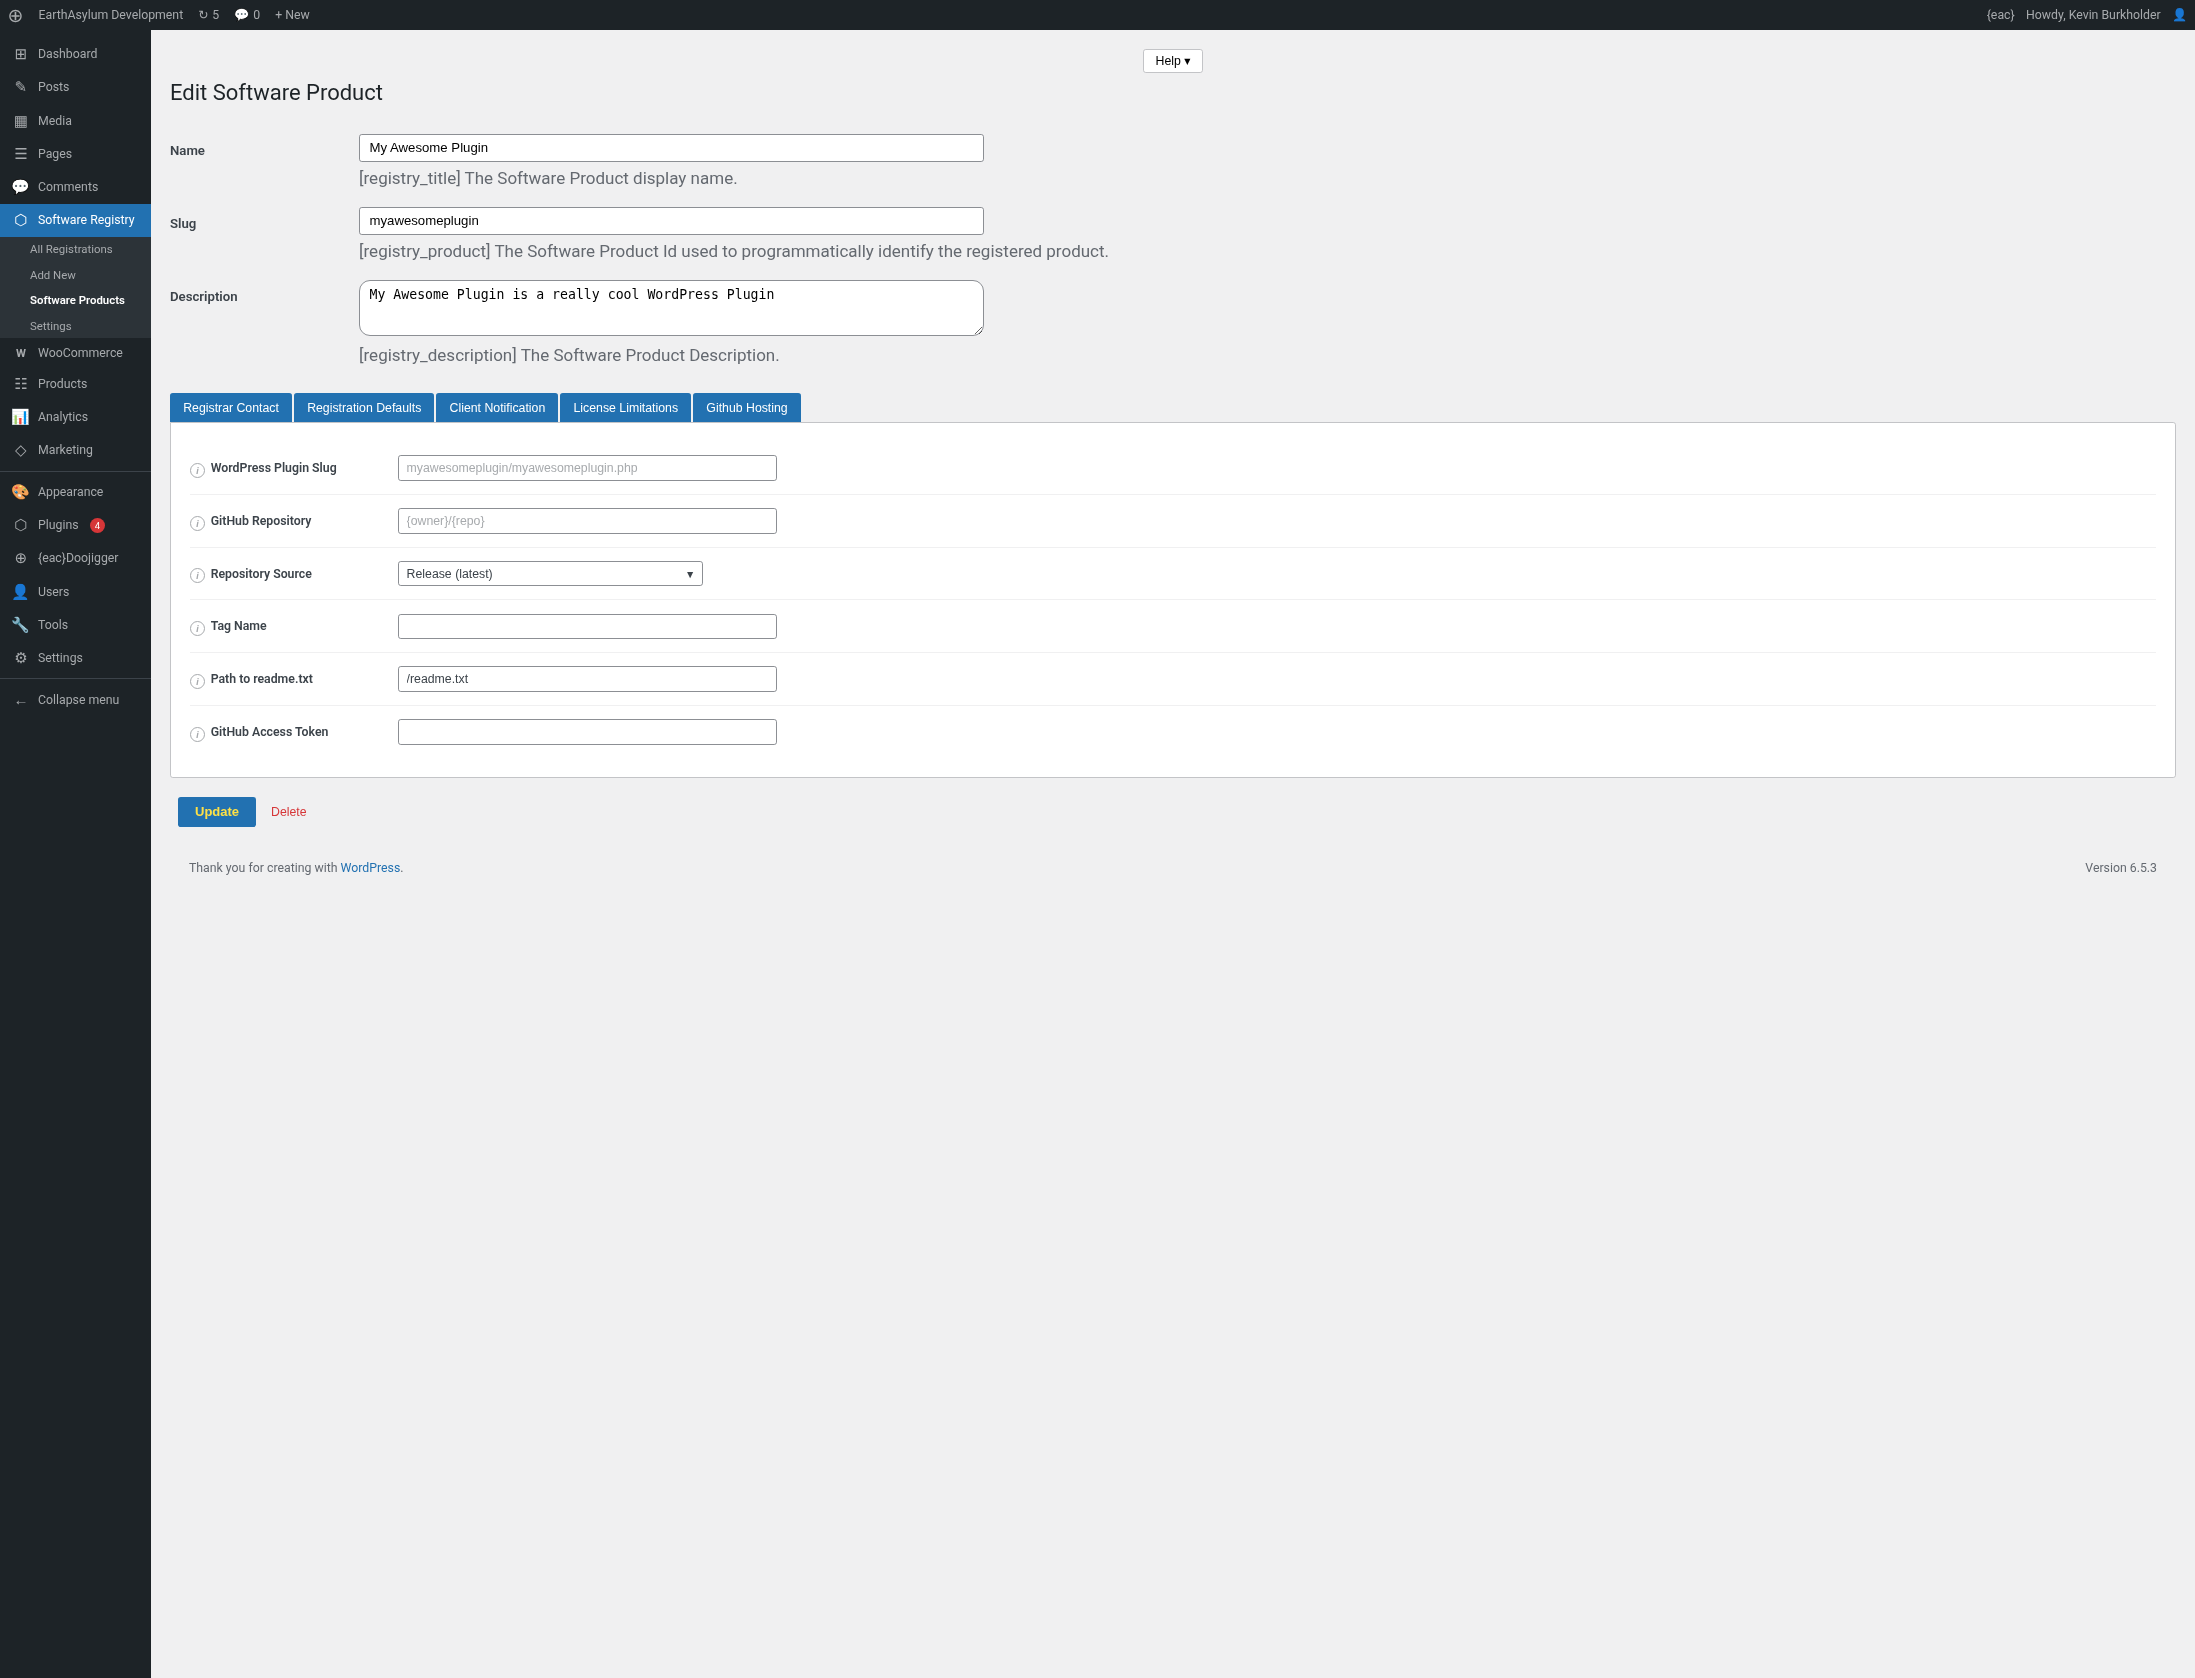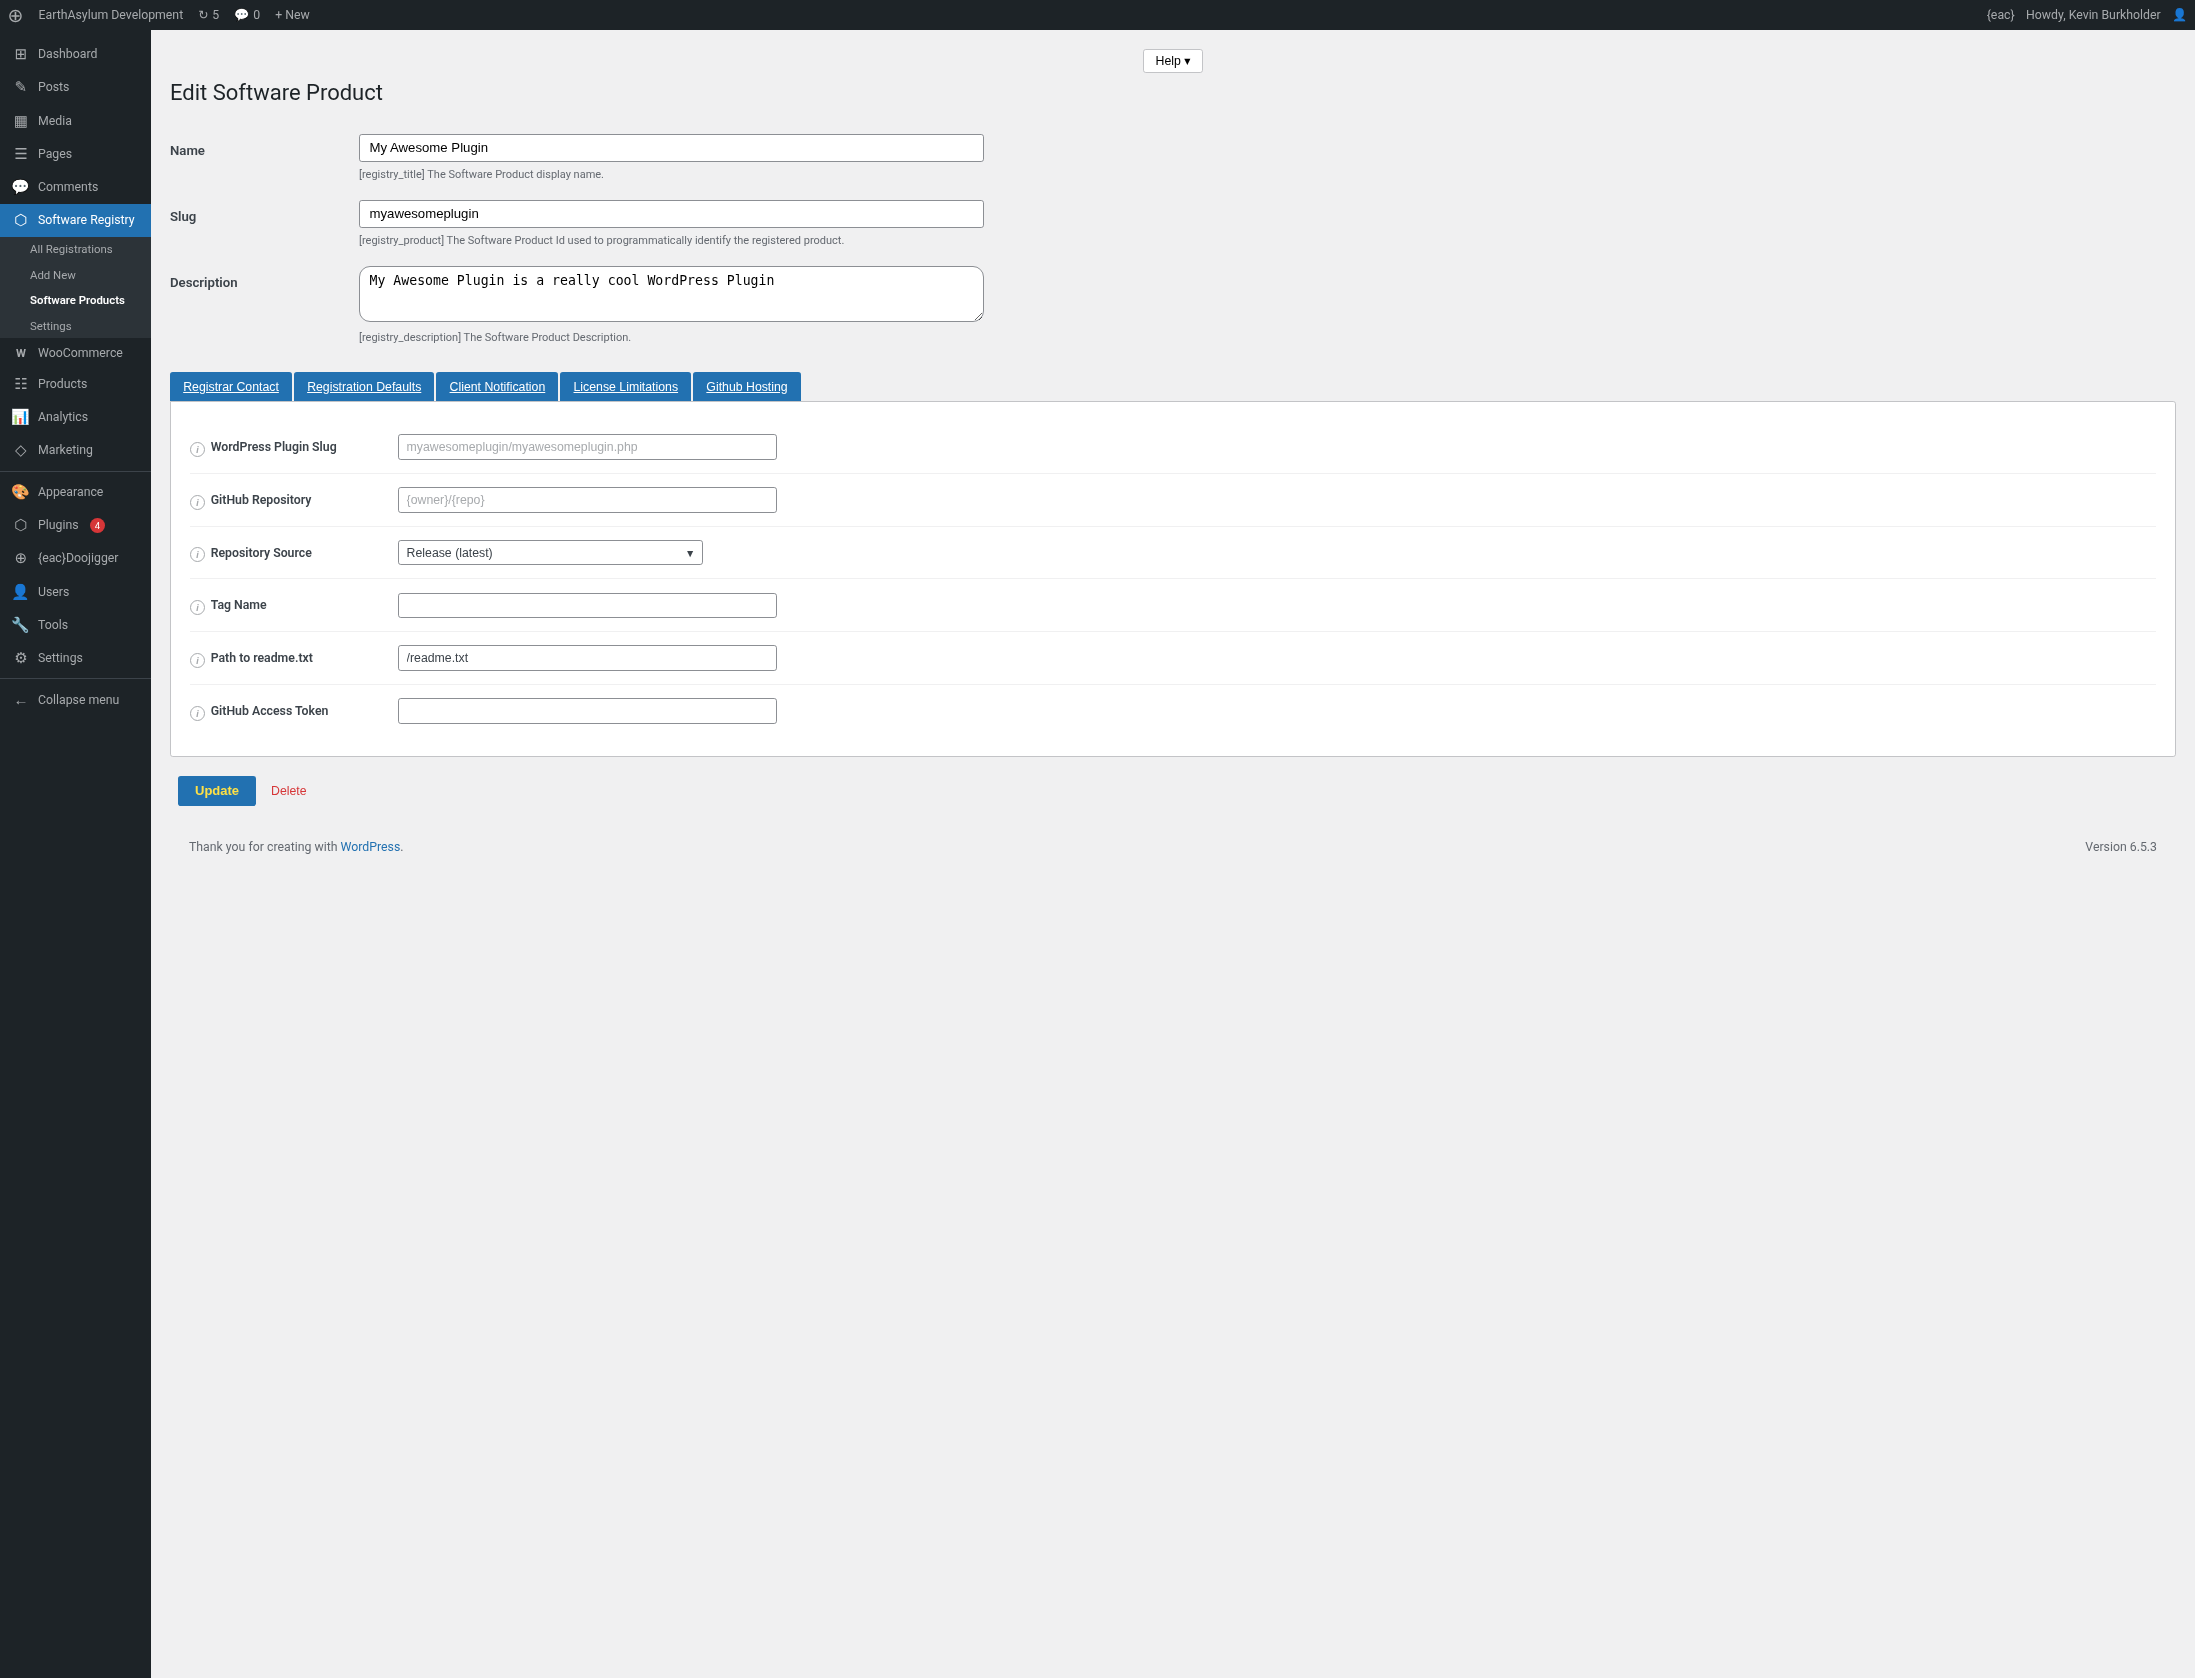--- a/index.html
+++ b/index.html
@@ -86,34 +86,33 @@
     .form-table textarea {
       width: 625px;
       height: 56px;
       padding: 5.7px 9.5px;
       border: 0.9px solid #8c8f94;
       border-radius: 11px;
       font-size: 13.2px;
       background: #fff;
       resize: vertical;
     }
-    .field-hint { font-size: 11px; color: #646970; margin-top: 5.7px; }
+    .field-hint { font-size: 17px; color: #646970; margin-top: 5.7px; }
 
     
     .nav-tabs { display: flex; gap: 0; margin-bottom: 0; flex-wrap: wrap; }
     .nav-tab {
       background: #2271b1;
       color: #fff;
       border: none;
       padding: 7.6px 13.2px;
       font-size: 12.3px;
       cursor: pointer;
       margin-right: 1.9px;
       border-radius: 2.8px 2.8px 0 0;
-      text-decoration: underline;
     }
     .nav-tab.active { background: #2271b1; }
 
     
     .tab-panel {
       background: #fff;
       border: 0.9px solid #c3c4c7;
       padding: 19px;
       border-radius: 0 2.8px 2.8px 2.8px;
     }

